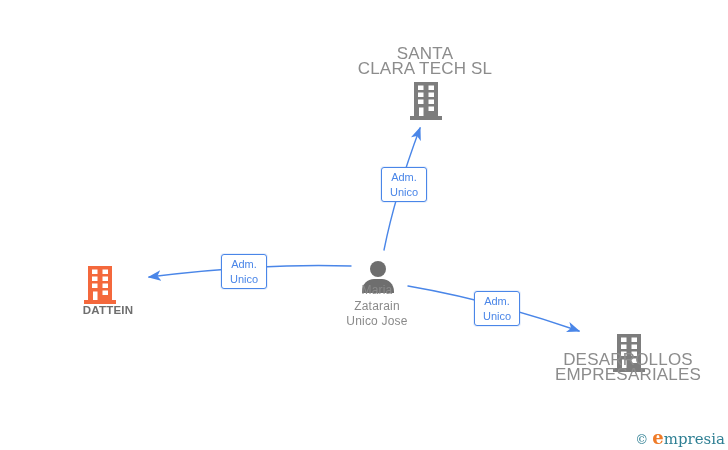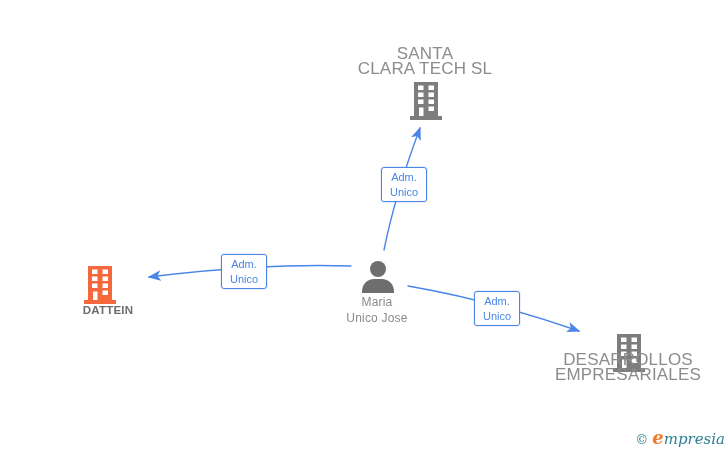--- a/index.html
+++ b/index.html
@@ -27,21 +27,21 @@
     display:flex;flex-direction:column;align-items:center;justify-content:center;
     font-size:11px;line-height:15px;color:#4a86e8;
     box-shadow:0 0 0 1px rgba(74,134,232,.12);
   }
   #brand-logo{
     position:absolute;right:3px;bottom:2px;
     display:flex;align-items:baseline;gap:4px;
     font-family:"DejaVu Serif","Liberation Serif",serif;
   }
   #brand-logo .copy{color:#2e7f93;font-size:13px;}
-  #brand-logo .brand{font-style:italic;color:#2e7f93;font-size:15px;}
+  #brand-logo .brand{color:#2e7f93;font-size:15px;}
   #brand-logo .brand .e{color:#ef7b28;font-size:18px;font-weight:bold;}
 </style>
 </head>
 <body>
 
 <div id="stage">
 
   <svg id="edges" viewBox="0 0 728 450">
     <defs>
       <marker id="arrow" viewBox="0 0 10 8" refX="9" refY="4" markerWidth="9.5" markerHeight="7.6" orient="auto-start-reverse">
@@ -108,22 +108,23 @@
     <div>DESARROLLOS</div>
     <div>EMPRESARIALES</div>
   </div>
 
   <div class="icon person-icon" style="left:361px;top:261px;">
     <svg viewBox="0 0 34 32" width="34" height="32">
       <circle cx="17" cy="8" r="8" fill="currentColor"></circle>
       <path d="M1,32 v-1.5 c0,-7.5 5.5,-12.5 12,-12.5 h8 c6.5,0 12,5 12,12.5 V32 z" fill="currentColor"></path>
     </svg>
   </div>
-  <div class="node-label person" style="left:287px;top:295px;">
+  <div class="node-label person" style="left:287px;top:283px;">
     <div>Maria</div>
+    <div>Zatarain</div>
     <div>Unico Jose</div>
   </div>
 
   <div class="edge-label" style="left:381px;top:167px;">
     <span>Adm.</span>
     <span>Unico</span>
   </div>
   <div class="edge-label" style="left:221px;top:254px;">
     <span>Adm.</span>
     <span>Unico</span>

